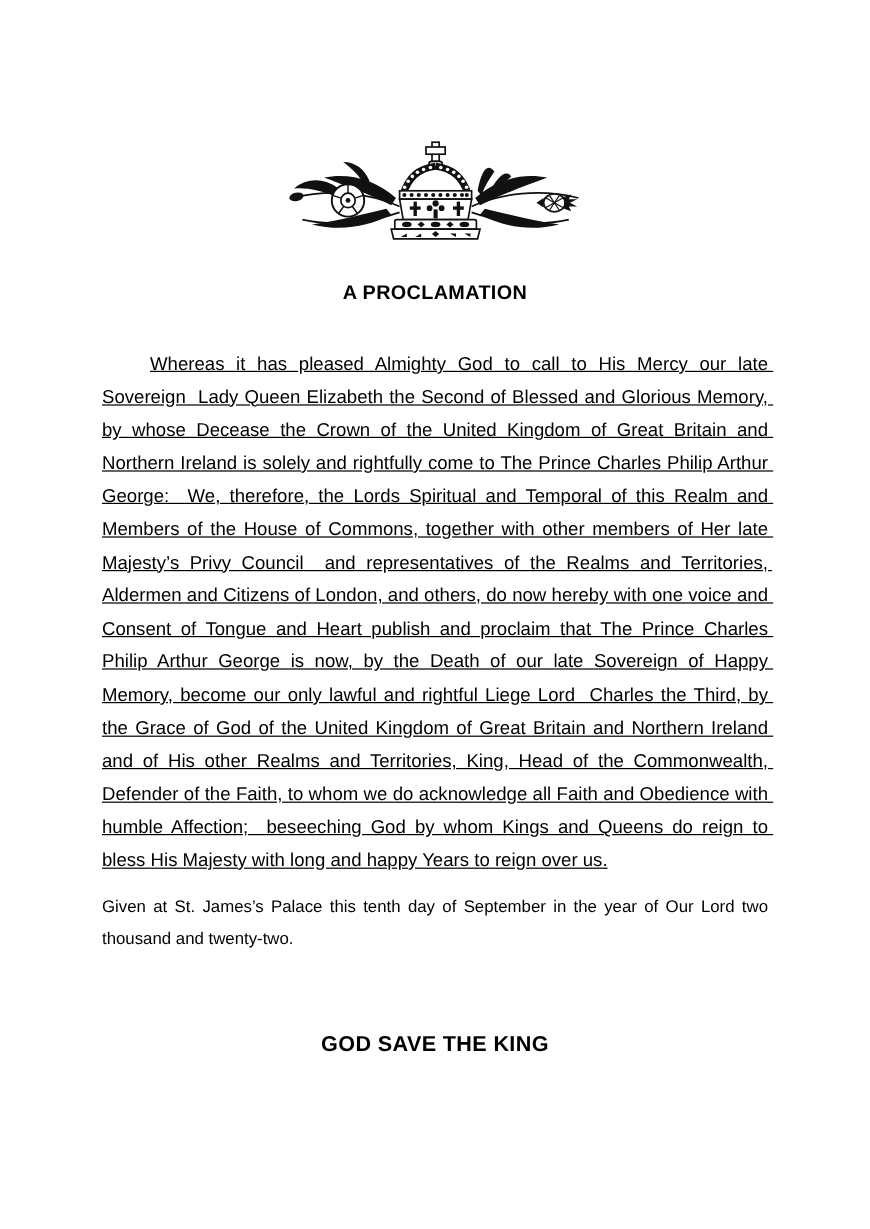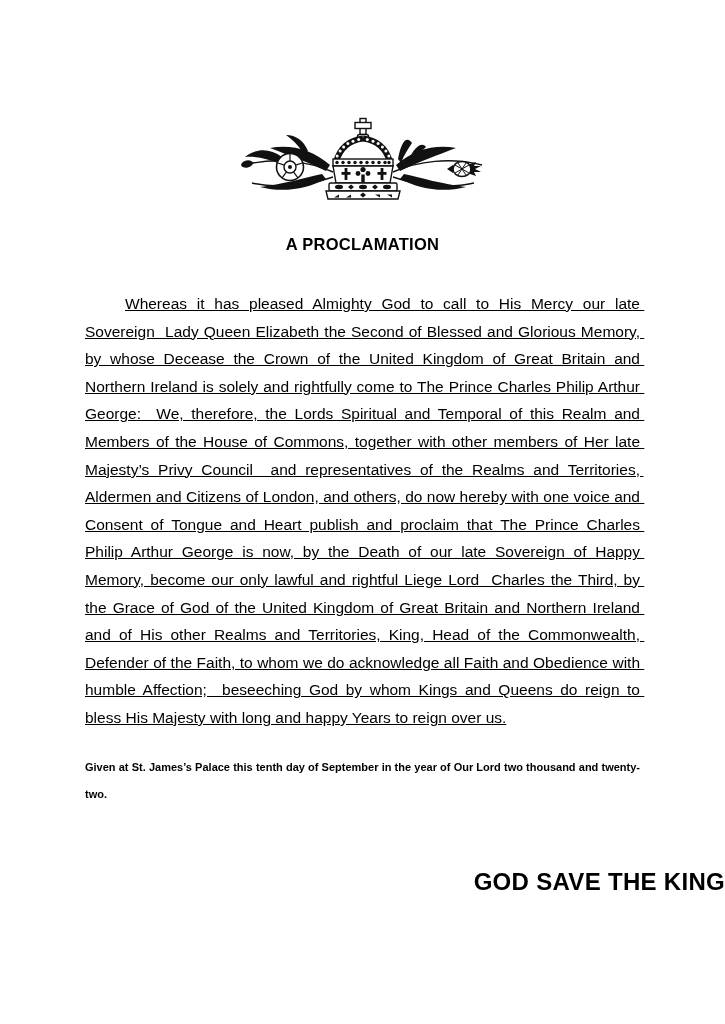--- a/index.html
+++ b/index.html
@@ -29,31 +29,30 @@
   .body-text {
     margin: 36px 85px 0 85px;
     font-size: 15.5px;
     line-height: 27.6px;
     text-align: justify;
     white-space: pre-wrap;
     text-decoration: underline;
   }
   .body-text.indent { text-indent: 40px; }
   .dateline {
-    margin: 22px 85px 0 85px;
-    font-size: 11px;
+    margin: 10px 85px 0 85px;
+    font-size: 14px;
     line-height: 27.6px;
     text-align: justify;
     white-space: pre-wrap;
-    font-weight: bold;
   }
   .closing {
     margin: 62px 0 0 0;
-    text-align: right;
-    font-size: 24px;
+    text-align: center;
+    font-size: 18px;
     font-weight: bold;
     letter-spacing: 0.3px;
     line-height: 22px;
   }
 </style>
 </head>
 <body>
 
 <div class="page">
 

